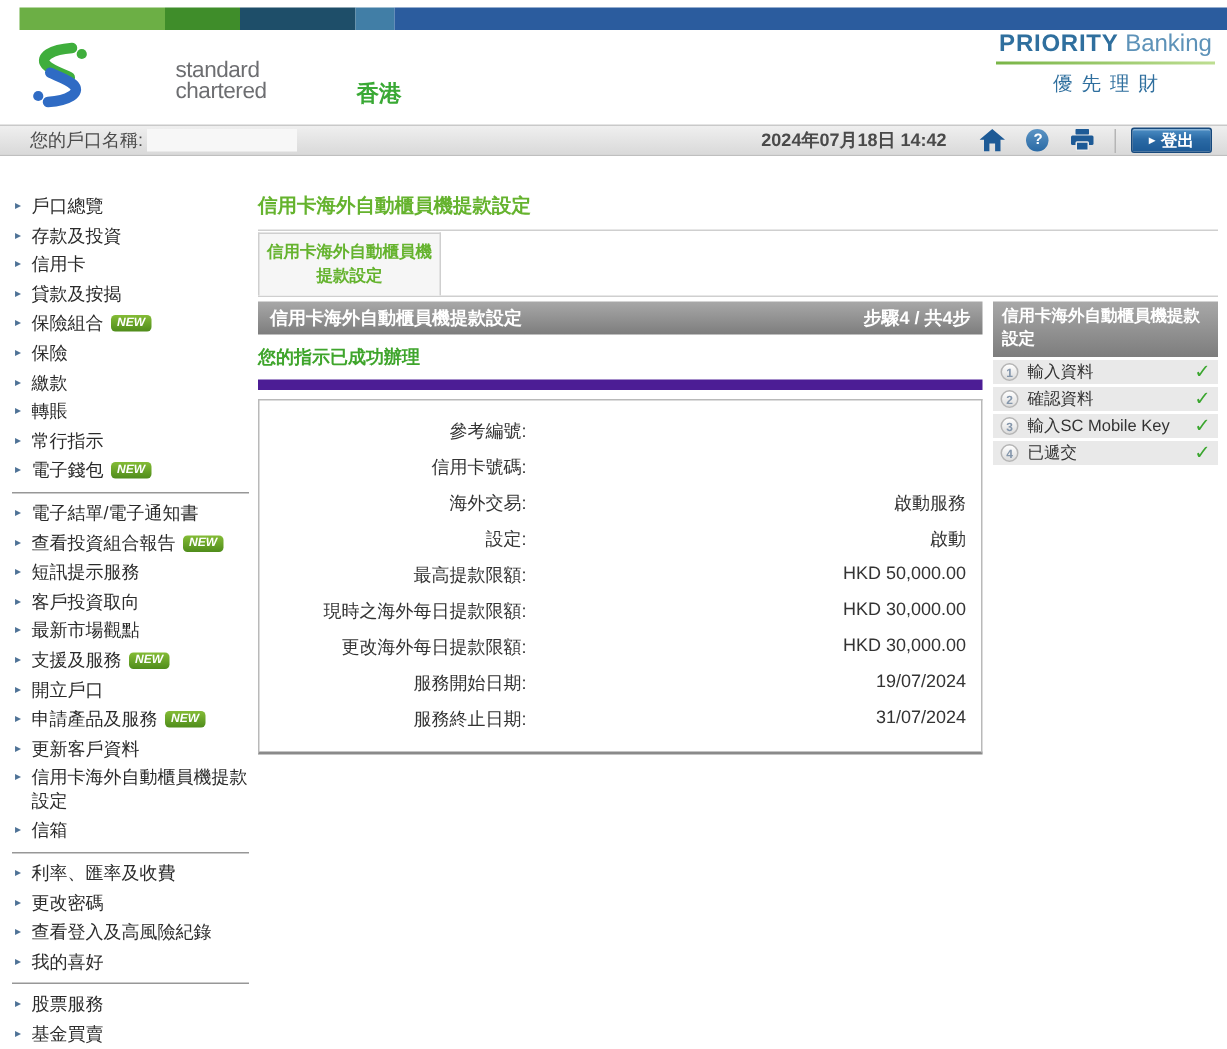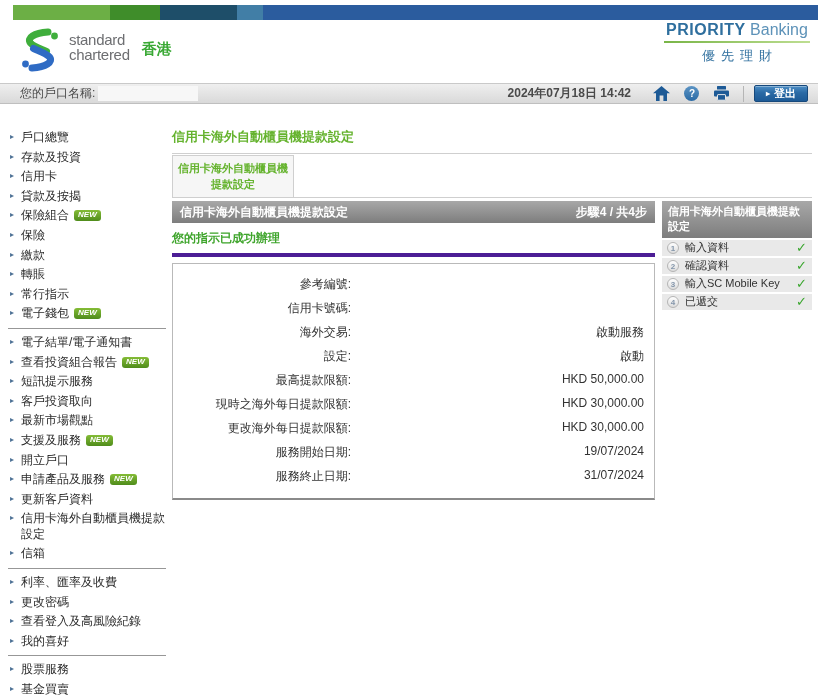--- a/index.html
+++ b/index.html
@@ -10,21 +10,21 @@
   .stripe { display:flex; height:15px; margin:5px 0 0 13px; }
   .stripe span { height:100%; }
   .seg1 { width:97px;  background:#6caf45; }
   .seg2 { width:50px;  background:#3f8d2a; }
   .seg3 { width:77px;  background:#1e4e69; }
   .seg4 { width:26px;  background:#417ea6; }
   .seg5 { flex:1;      background:#2b5c9e; }
 
   
   .masthead { position:relative; height:63px; }
-  .logo-block { position:absolute; left:20px; top:7px; display:flex; align-items:center; cursor:pointer; }
+  .logo-block { position:absolute; left:20px; top:7px; display:flex; align-items:flex-end; cursor:pointer;gap:48px; }
   .logo-text { margin:0 0 4px 9px; font-size:15px; color:#6d6e71; line-height:0.98; letter-spacing:-0.3px; }
   .region { margin:0 0 1px 12px; font-size:15px; font-weight:bold; color:#3aa935; }
   .priority-block { position:absolute; right:8px; top:1px; width:146px; text-align:center; }
   .prio-line { white-space:nowrap; font-size:16px; }
   .prio-bold { color:#2f6f9e; font-weight:bold; letter-spacing:0.5px; }
   .prio-light { color:#5d92b8; }
   .prio-underline { height:2px; margin:2px 0 4px; background:linear-gradient(to right,#79b547,#bede92); }
   .prio-cn { font-size:13px; color:#2f6f9e; letter-spacing:6px; padding-left:6px; }
 
   
@@ -62,21 +62,21 @@
   .tab-row { position:relative; height:44px; border-bottom:1px solid #cfcfcf; }
   .tab { position:absolute; left:0; bottom:0; width:122px; padding:5px 3px 4px;
     background:#f6f6f6; border:1px solid #cfcfcf; border-bottom:none;
     color:#65b32e; font-size:11px; font-weight:bold; text-align:center; line-height:1.45; cursor:pointer; }
   .cols { display:flex; margin-top:3px; }
   .main-col { flex:0 0 483px; }
   .steps-panel { flex:0 0 150px; margin-left:7px; }
 
   .gray-bar { display:flex; align-items:center; justify-content:space-between; height:22px; padding:0 8px;
     background:linear-gradient(#a8a8a8,#7d7d7d); color:#fff; font-size:12px; font-weight:bold; }
-  .success-msg { padding:7px 0 6px; color:#3fa52c; font-size:12px; font-weight:bold; border-bottom:4px solid #4c1d95; }
+  .success-msg { padding:7px 0 6px; color:#3fa52c; font-size:12px; font-weight:bold; border-bottom:7px solid #4c1d95; }
   .details { margin-top:6px; padding:8px 10px 10px; border:1px solid #b9b9b9; border-bottom:2px solid #8a8a8a; }
   .detail-row { display:flex; padding:3.5px 0; font-size:12px; color:#333;text-align:right; }
   .detail-label { flex:0 0 168px; }
   .detail-value { flex:1; }
 
   
   .steps-header { padding:3px 6px 4px; background:linear-gradient(#a8a8a8,#7d7d7d);
     color:#fff; font-size:11px; font-weight:bold; line-height:1.35; }
   .step-row { display:flex; align-items:center; height:16px; margin-top:2px; padding:0 5px;
     background:#e9e9e9; font-size:11px; color:#333; }

